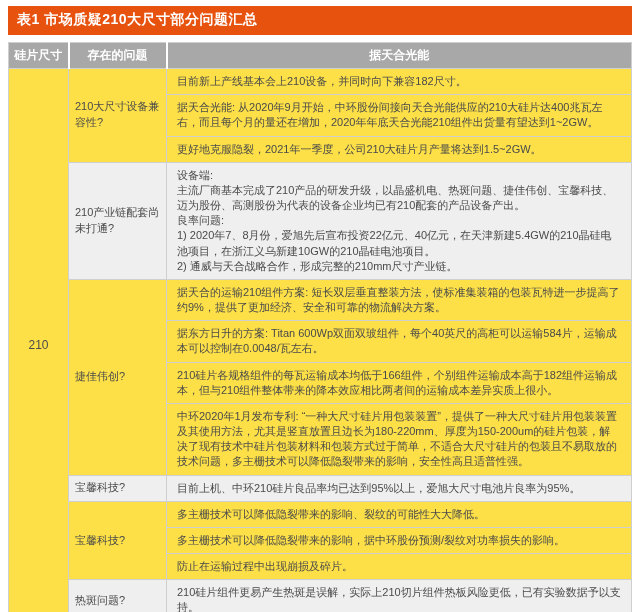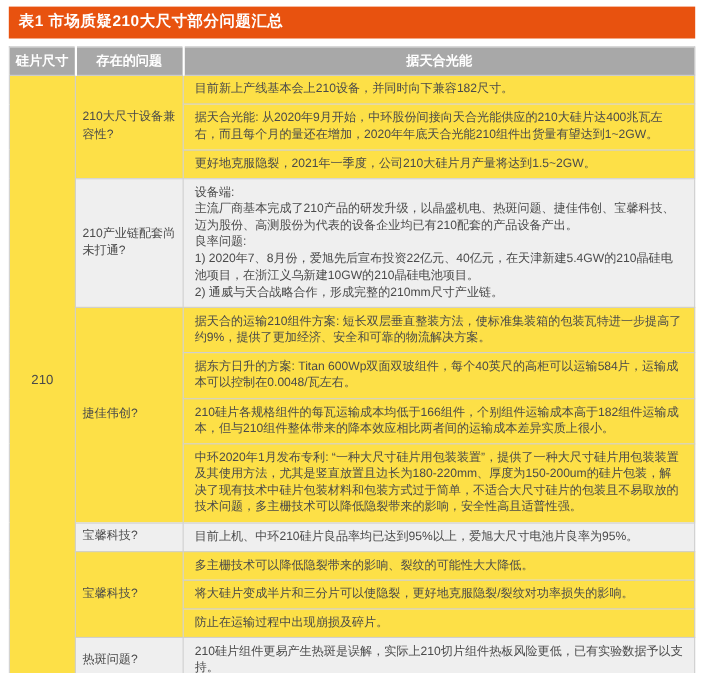--- a/index.html
+++ b/index.html
@@ -144,21 +144,21 @@
             </td>
           </tr>
           <tr>
             <td class="problem-cell" rowspan="3">宝馨科技?</td>
             <td class="solution-cell">
               <div class="seg">多主栅技术可以降低隐裂带来的影响、裂纹的可能性大大降低。</div>
             </td>
           </tr>
           <tr>
             <td class="solution-cell">
-              <div class="seg">将大硅片变成半片和三分片可以使隐裂，更好地克服隐裂/裂纹对功率损失的影响。</div>
+              <div class="seg">多主栅技术可以降低隐裂带来的影响，据中环股份预测/裂纹对功率损失的影响。</div>
             </td>
           </tr>
           <tr>
             <td class="solution-cell">
               <div class="seg">防止在运输过程中出现崩损及碎片。</div>
             </td>
           </tr>
           <tr>
             <td class="problem-cell shaded" rowspan="1">热斑问题?</td>
             <td class="solution-cell shaded">

